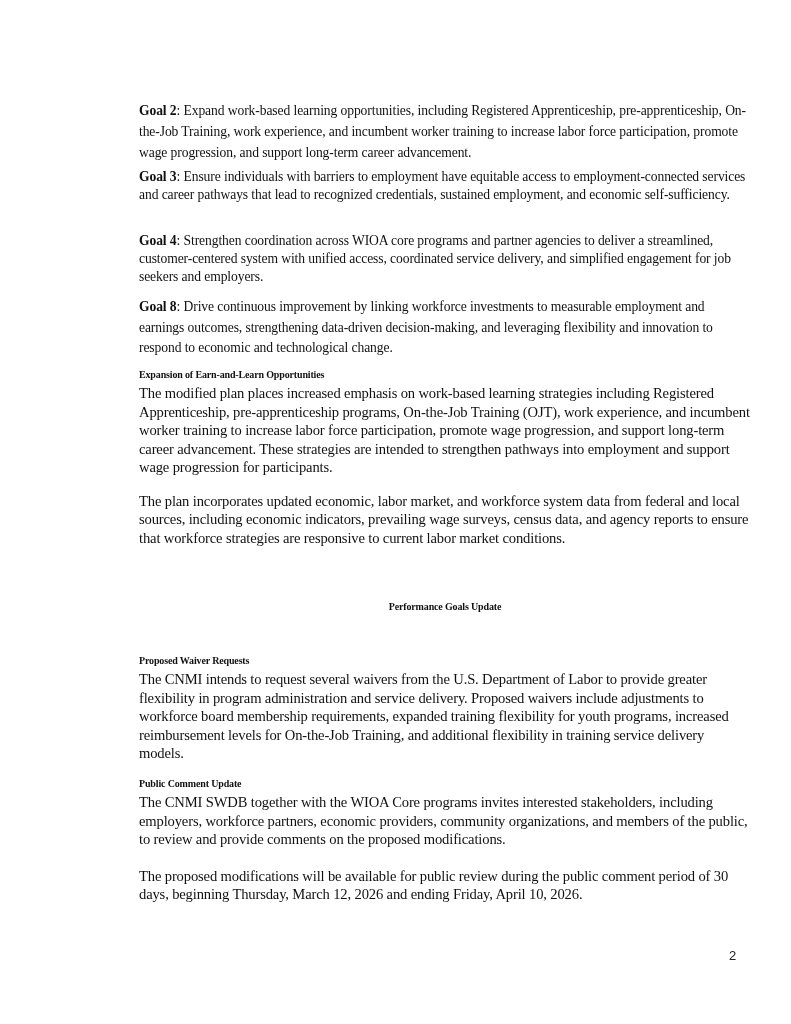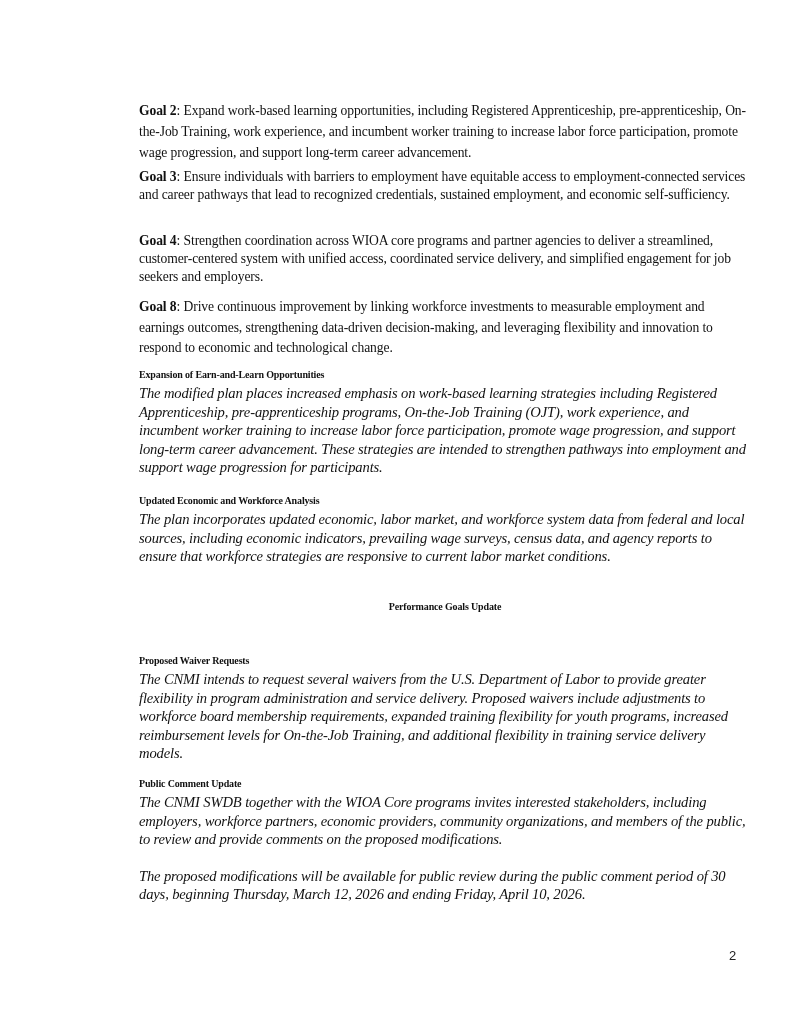--- a/index.html
+++ b/index.html
@@ -19,21 +19,21 @@
     #g3 { top: 160px; line-height: 17.8px; }
     #g4 { top: 224px; line-height: 18px; }
     #g5 { top: 289px; line-height: 20.5px; }
     .section {
       position: absolute; left: 94px; width: 612px;
       font-size: 14.6px; line-height: 18.4px; letter-spacing: -0.15px;
     }
     .section h3 {
       margin: 0; font-size: 10px; font-weight: bold; line-height: 18.4px;
     }
-    .section p { margin: 0; font-style: italic; }
+    .section p { margin: 0; }
     #s1 { top: 358px; }
     #s2 { top: 484px; }
     #s3 { top: 590px; text-align: center; }
     #s4 { top: 644px; }
     #s5 { top: 767px; }
     #s6 { top: 859px; }
     .page-number {
       position: absolute; left: 684px; top: 940px;
       font-family: "Liberation Sans", "DejaVu Sans", sans-serif;
       font-size: 13px; color: #222;
@@ -51,21 +51,20 @@
   <div class="goal" id="g4"><b>Goal 4</b><span>: Strengthen coordination across WIOA core programs and partner agencies to deliver a streamlined, customer-centered system with unified access, coordinated service delivery, and simplified engagement for job seekers and employers.</span></div>
 
   <div class="goal" id="g5"><b>Goal 8</b><span>: Drive continuous improvement by linking workforce investments to measurable employment and earnings outcomes, strengthening data-driven decision-making, and leveraging flexibility and innovation to respond to economic and technological change.</span></div>
 
   <div class="section" id="s1">
     <h3>Expansion of Earn-and-Learn Opportunities</h3>
     <p>The modified plan places increased emphasis on work-based learning strategies including Registered Apprenticeship, pre-apprenticeship programs, On-the-Job Training (OJT), work experience, and incumbent worker training to increase labor force participation, promote wage progression, and support long-term career advancement. These strategies are intended to strengthen pathways into employment and support wage progression for participants.</p>
   </div>
 
   <div class="section" id="s2">
-    <h3>Updated Economic and Workforce Analysis</h3>
     <p>The plan incorporates updated economic, labor market, and workforce system data from federal and local sources, including economic indicators, prevailing wage surveys, census data, and agency reports to ensure that workforce strategies are responsive to current labor market conditions.</p>
   </div>
 
   <div class="section" id="s3">
     <h3>Performance Goals Update</h3>
   </div>
 
   <div class="section" id="s4">
     <h3>Proposed Waiver Requests</h3>
     <p>The CNMI intends to request several waivers from the U.S. Department of Labor to provide greater flexibility in program administration and service delivery. Proposed waivers include adjustments to workforce board membership requirements, expanded training flexibility for youth programs, increased reimbursement levels for On-the-Job Training, and additional flexibility in training service delivery models.</p>

